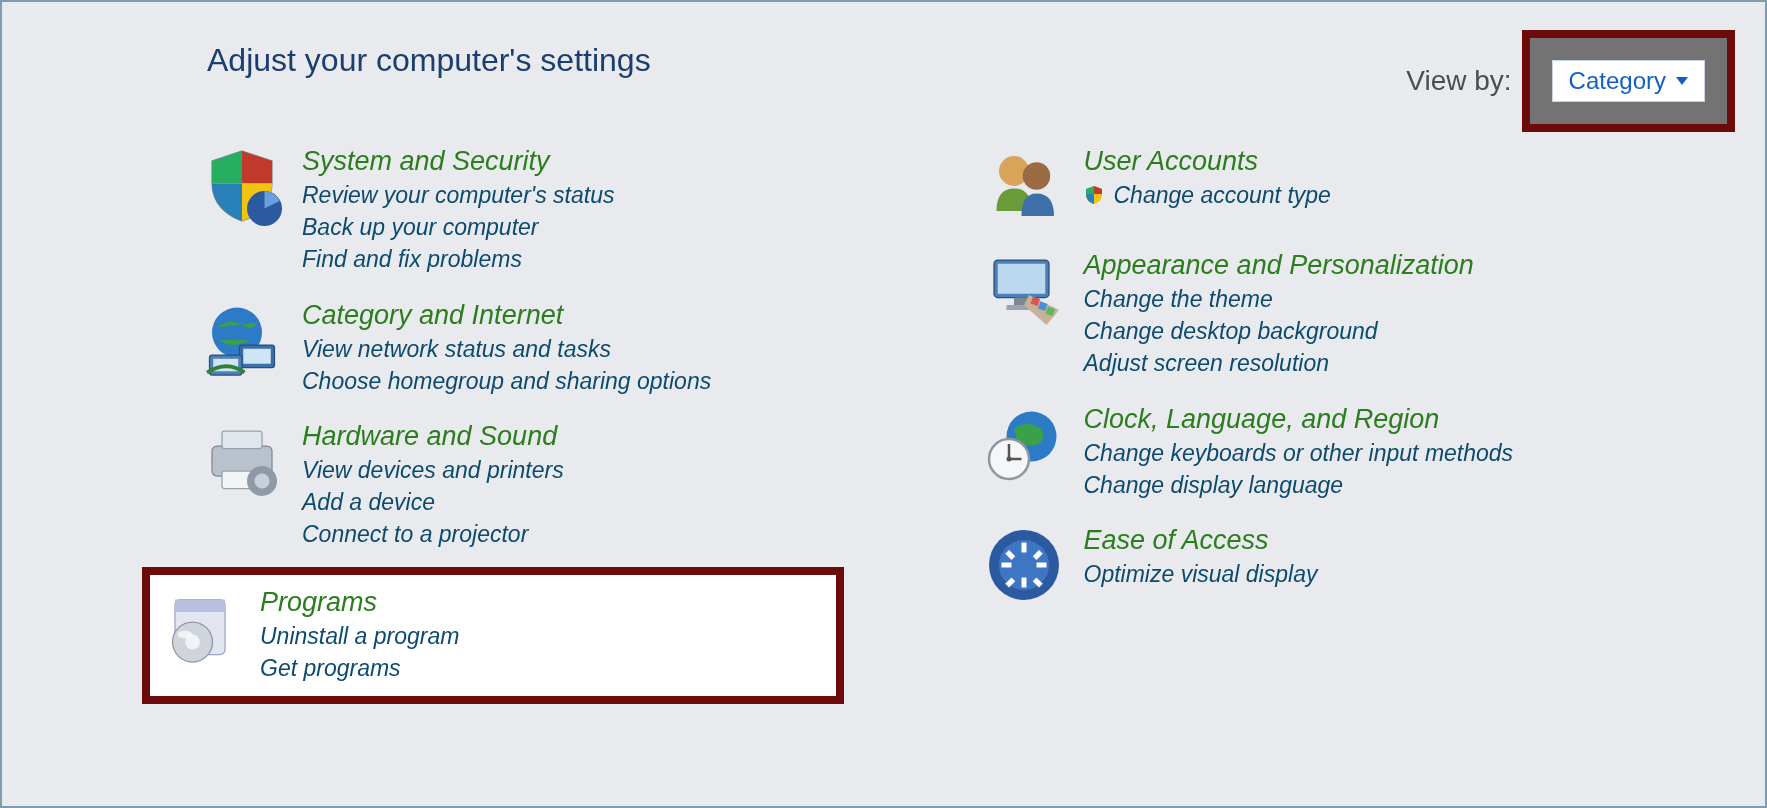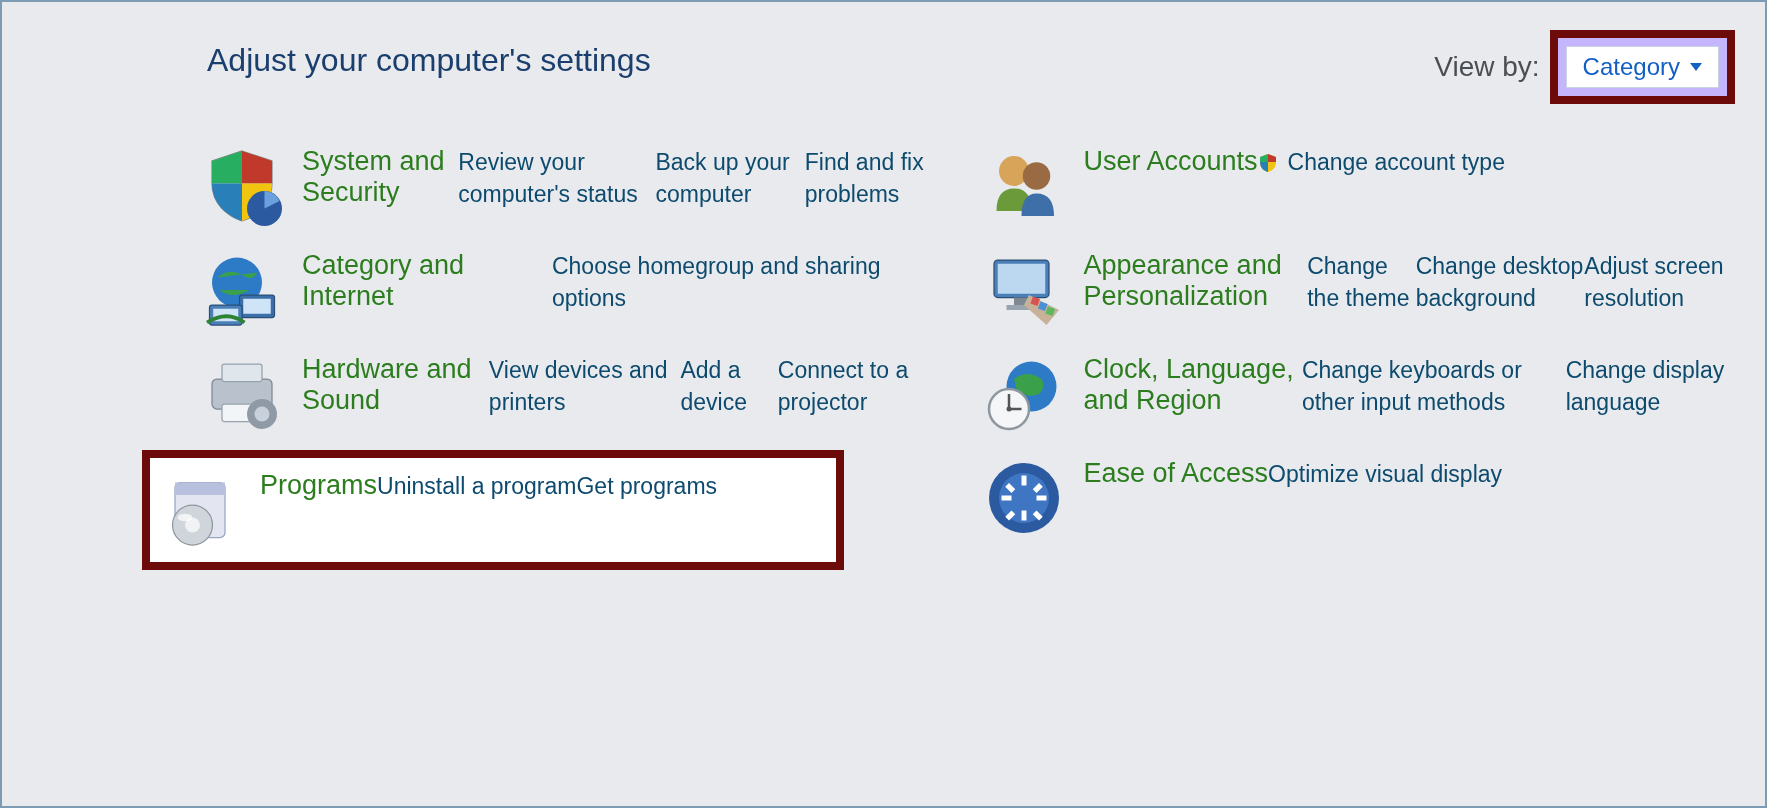--- a/index.html
+++ b/index.html
@@ -23,22 +23,22 @@
     position:absolute;
     right:30px; top:28px;
     display:flex;
     align-items:center;
     gap:10px;
   }
   .viewby-label{
     font-size:28px; color:#4a4e53;
   }
   .viewby-hl{
-    padding:8px;
-    background:#c4b5fd;
+    padding:22px;
+    background:#737373;
     border:8px solid #6d0b0b;
   }
   .viewby-btn{
     border:1px solid #c9d4e2;
     padding:6px 16px;
     color:#1360c4;
     font-size:24px;
     display:flex; align-items:center; gap:10px;
     background:#fff;
     cursor:pointer;
@@ -55,21 +55,21 @@
   }
   .col{flex:1;}
   .cat{
     display:flex;
     gap:20px;
     padding:14px 0 10px 0;
     align-items:flex-start;
   }
   .cat .icon{width:80px;height:80px;flex:none;display:flex;align-items:center;justify-content:center;}
   .cat .icon svg{width:80px;height:80px;}
-  .cat-body{display:flex;}
+  .cat-body{display:flex;flex-direction:column;font-style:italic;}
   .cat-title{
     color:#2b7d1e;
     font-size:27px;
     font-weight:400;
     margin-bottom:2px;
     cursor:pointer;
   }
   .cat-link{
     color:#0c4a6e;
     font-size:23px;
@@ -134,20 +134,21 @@
           <path d="M14 32 Q24 40 38 32" fill="#3aa04a"></path>
           <rect x="30" y="36" width="28" height="18" rx="2" fill="#3b6fa8" stroke="#2a4f77"></rect>
           <rect x="33" y="39" width="22" height="12" fill="#cfe4f7"></rect>
           <rect x="6" y="44" width="26" height="16" rx="2" fill="#4a7fb8" stroke="#2a4f77"></rect>
           <rect x="9" y="47" width="20" height="10" fill="#cfe4f7"></rect>
           <path d="M4 58 Q20 48 34 58" stroke="#2e8233" stroke-width="3" fill="none"></path>
         </svg>
       </span>
       <div class="cat-body">
         <span class="cat-title">Category and Internet</span>
+        <span class="cat-link">View network status and tasks</span>
         <span class="cat-link">Choose homegroup and sharing options</span>
       </div>
     </div>
 
     <div class="cat">
       <span class="icon">
         <svg viewBox="0 0 64 64">
           <rect x="8" y="20" width="48" height="24" rx="4" fill="#b9c2cc" stroke="#7d8893"></rect>
           <rect x="16" y="8" width="32" height="14" rx="2" fill="#dfe6ec" stroke="#97a2ad"></rect>
           <rect x="16" y="40" width="32" height="14" rx="2" fill="#f2f5f8" stroke="#97a2ad"></rect>

